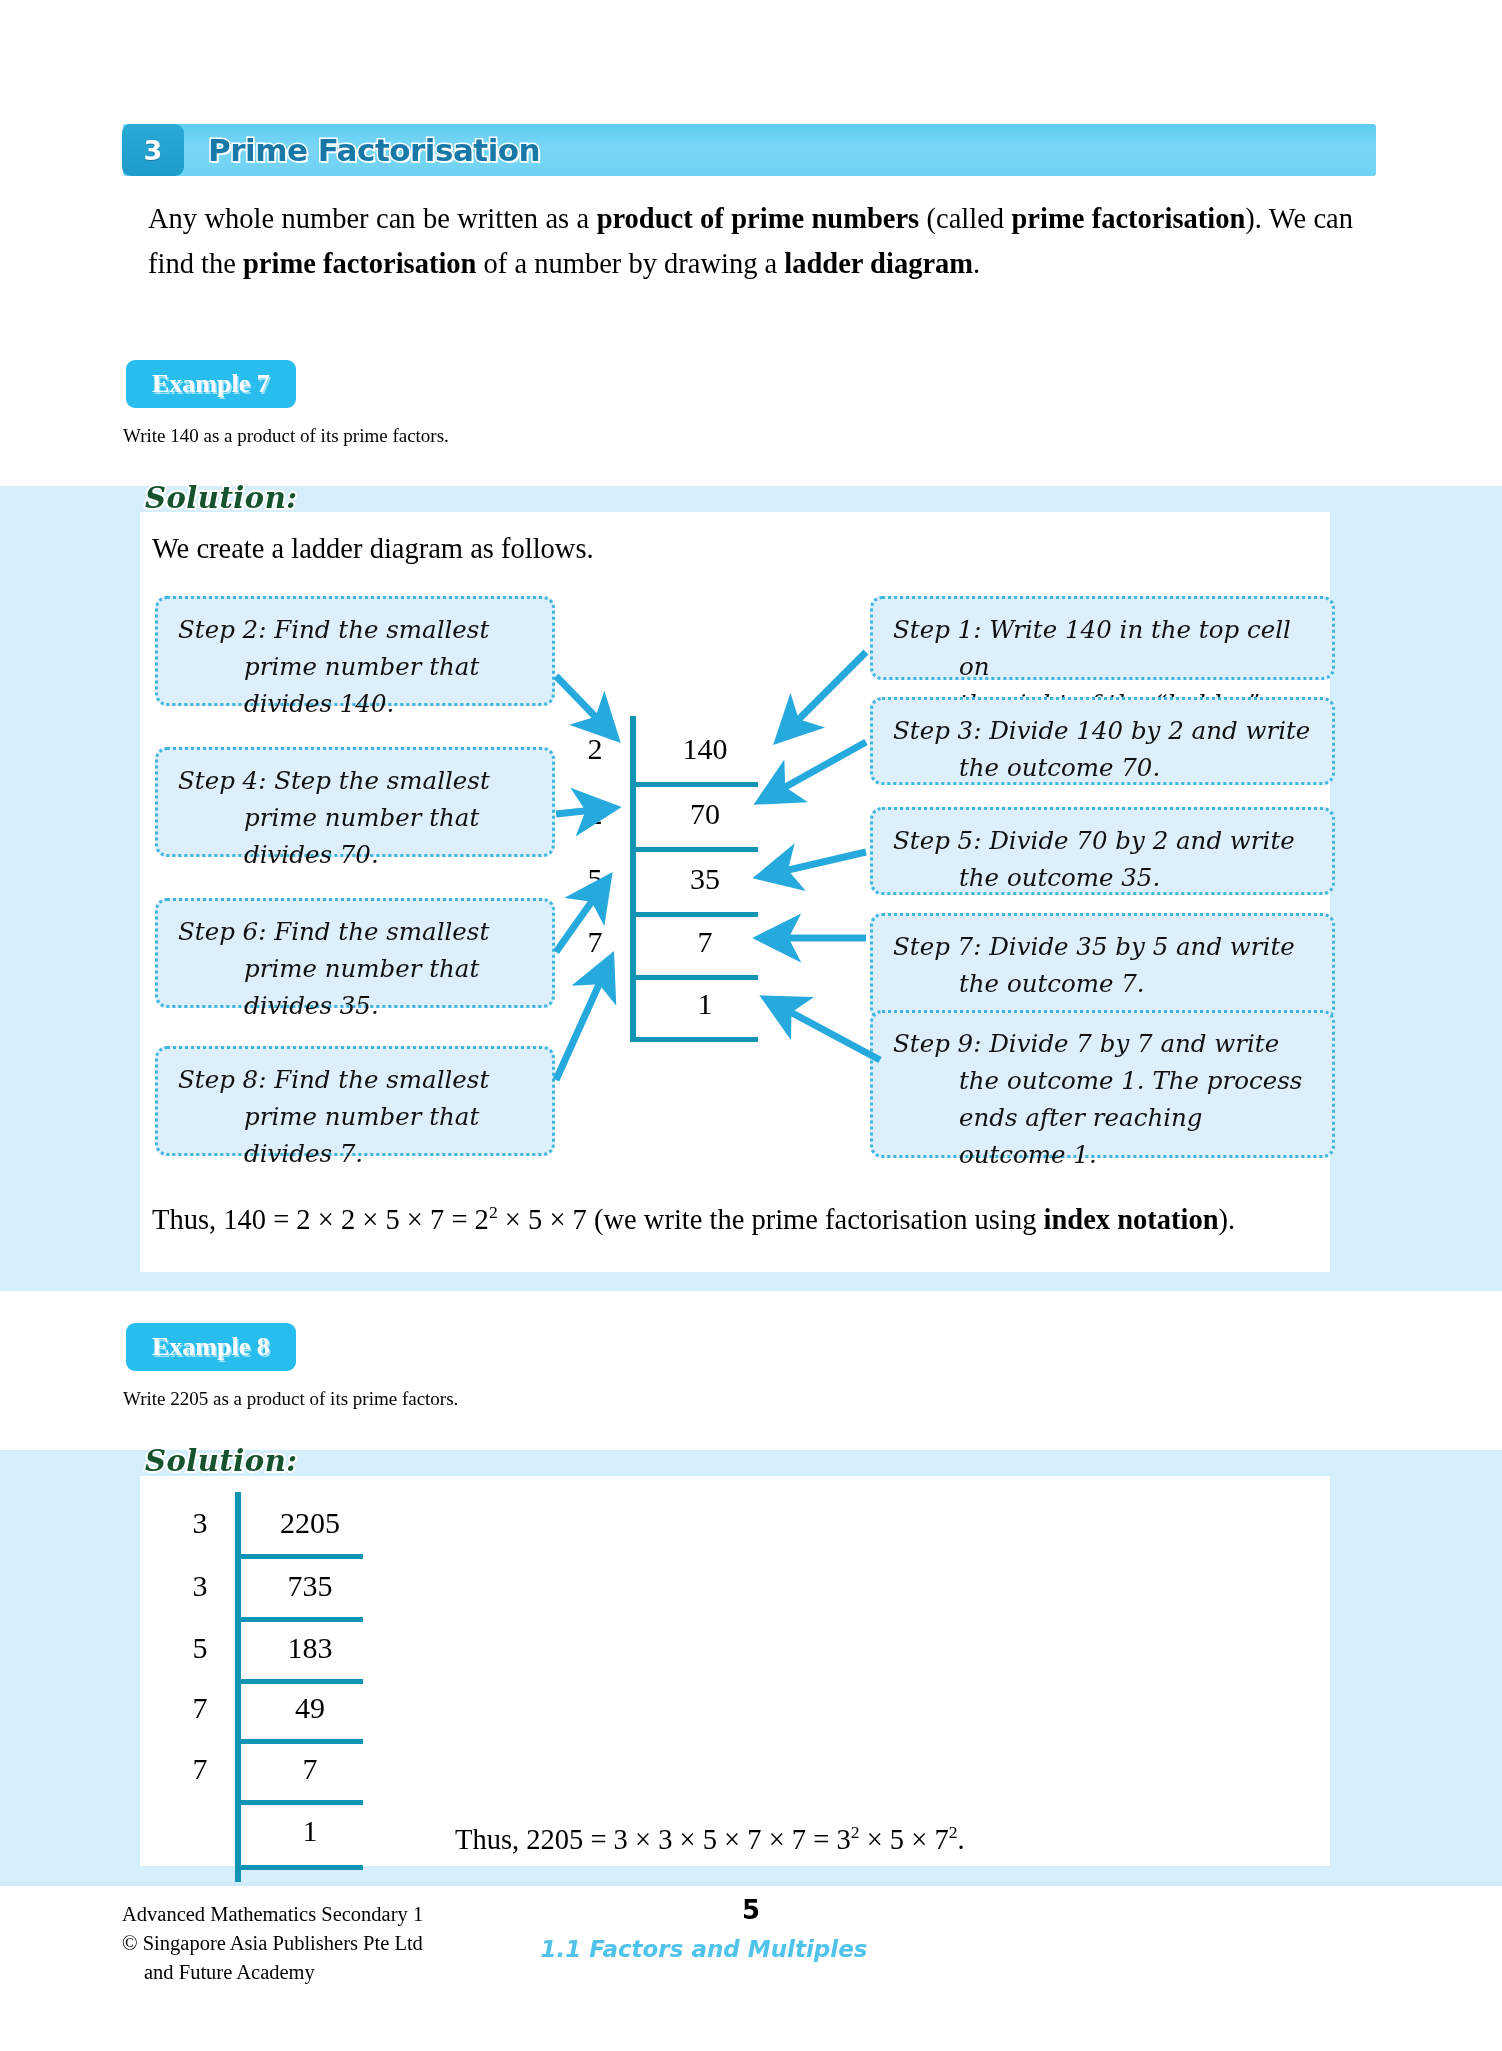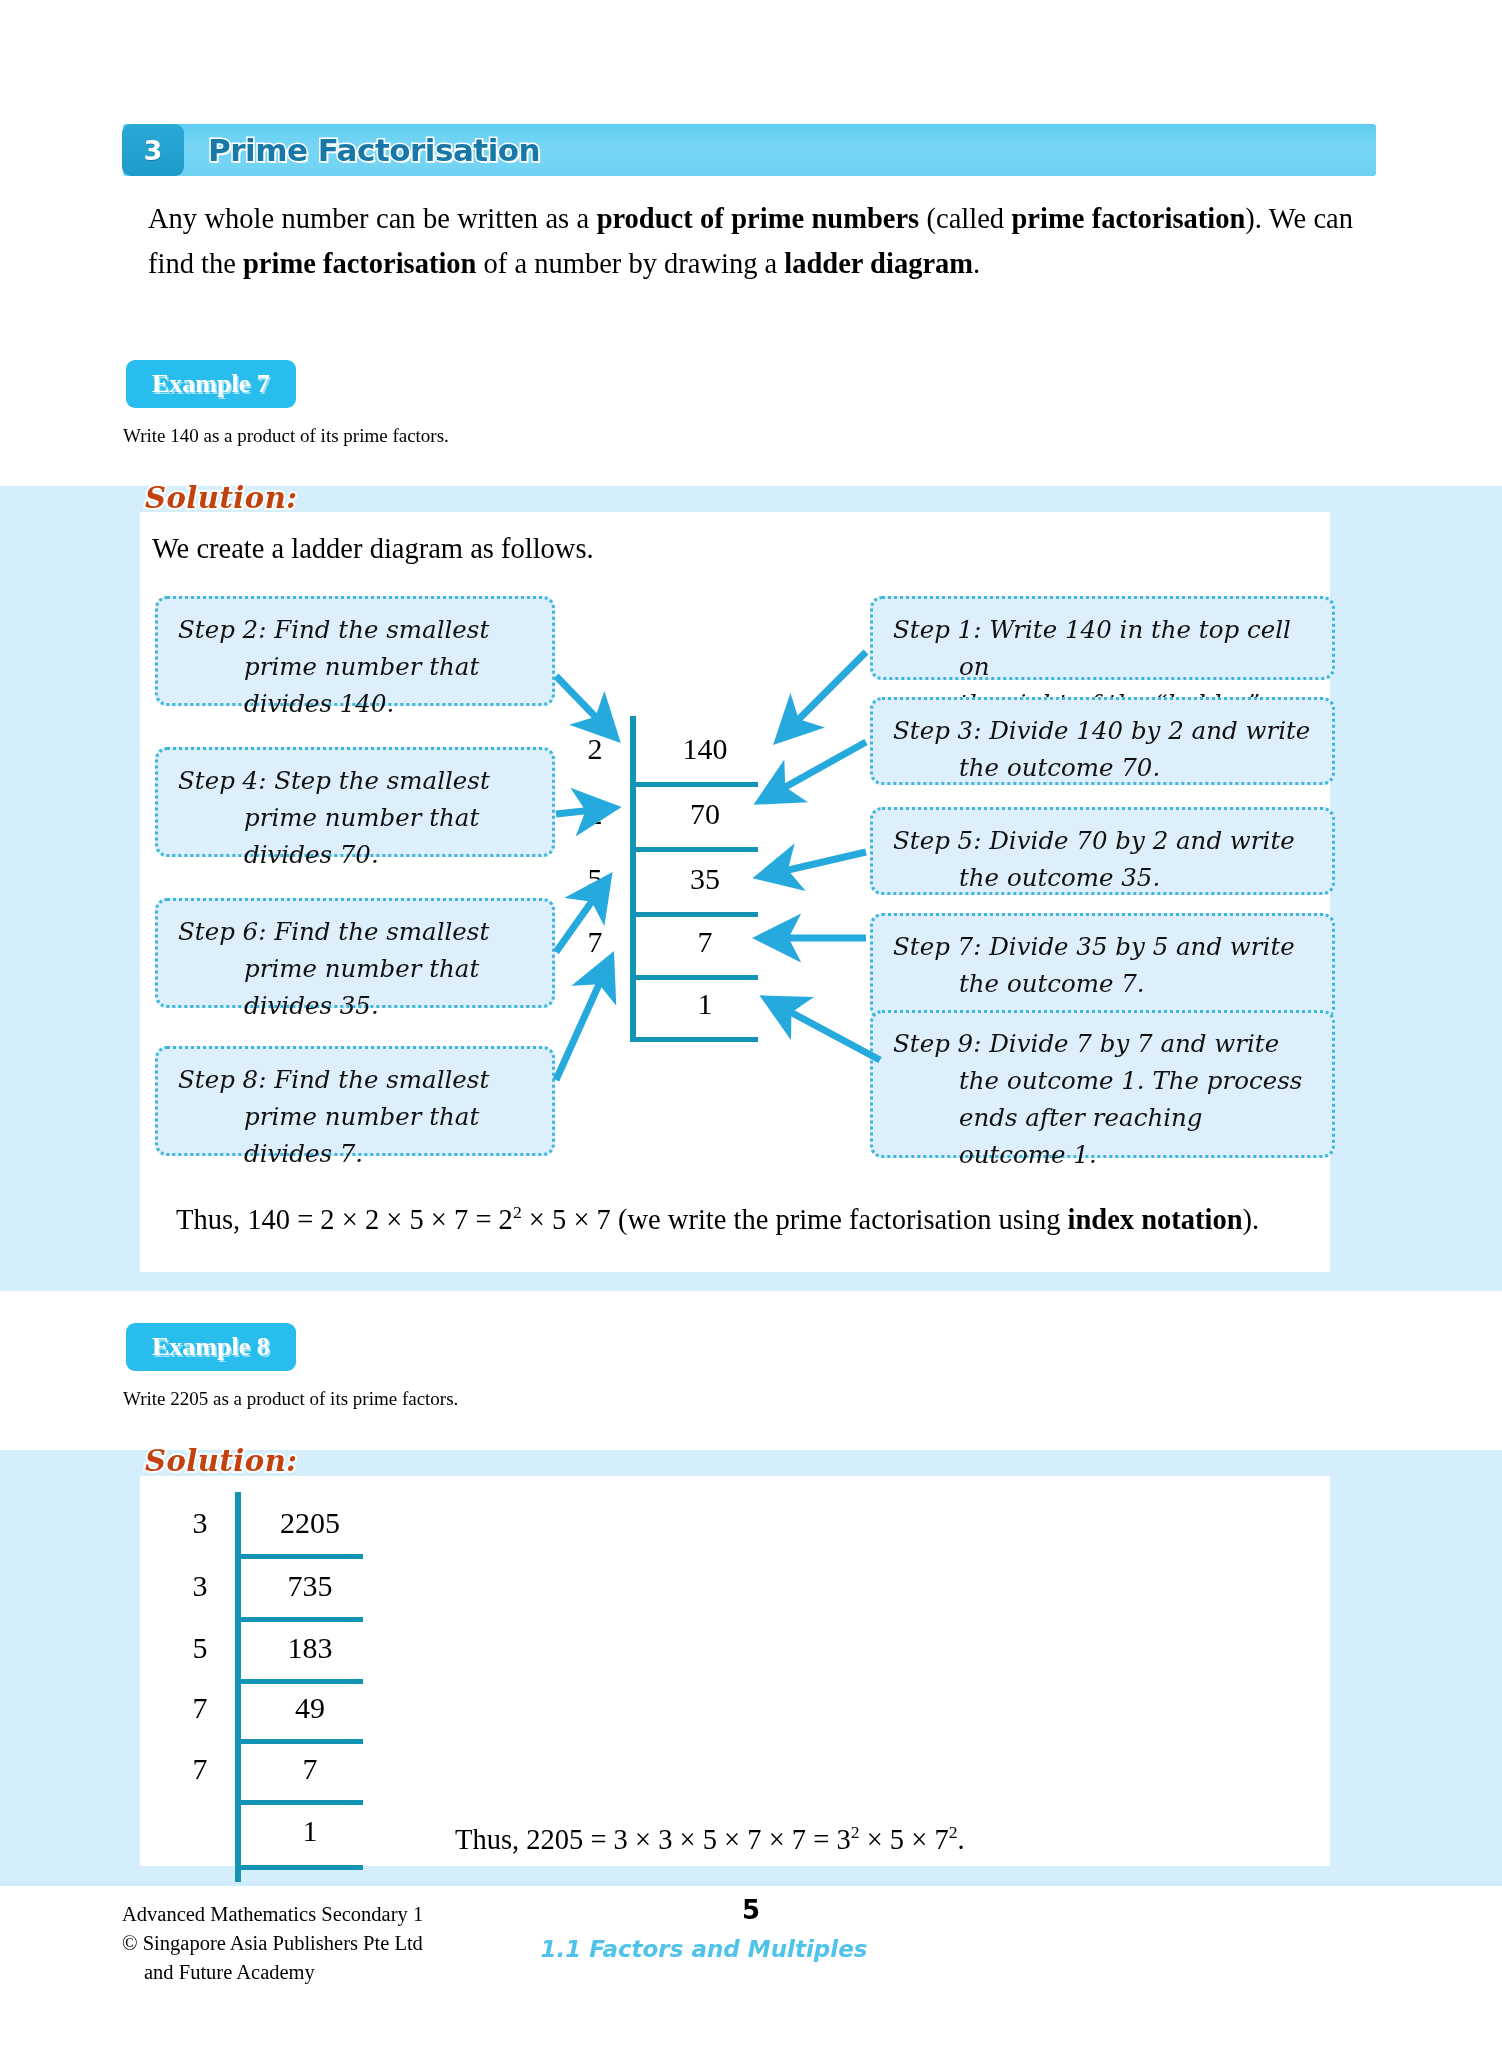--- a/index.html
+++ b/index.html
@@ -71,21 +71,21 @@
     position:absolute; left:0; width:1502px;
     background:#d5eefb;
   }
   #sol7-band { top:486px; height:805px; }
   #sol8-band { top:1450px; height:432px; }
 
   .solution-label {
     position:absolute;
     font-family:"DejaVu Serif", serif;
     font-style:italic; font-weight:bold;
-    font-size:29px; color:#c2410c;
+    font-size:29px; color:#14532d;
     -webkit-text-stroke:4px #ffffff;
     paint-order:stroke fill;
     letter-spacing:0.5px;
     z-index:6;
   }
   #sol7-label { left:145px; top:481px; }
   #sol8-label { left:145px; top:1444px; }
 
   .solution-card {
     position:absolute; background:#ffffff;
@@ -150,21 +150,21 @@
     font-size:30px; font-family:"Liberation Serif", serif;
     text-align:center;
   }
   .divisor { width:46px; left:-58px; }
   .dividend { width:118px; left:16px; }
 
   
   .thus {
     position:absolute; font-size:28.5px;
   }
-  #thus7 { left:152px; top:1202px;margin-left:24px; }
+  #thus7 { left:152px; top:1202px; }
   #thus8 { left:455px; top:1822px; }
   .thus b { font-weight:bold; }
   sup { font-size:.62em; vertical-align:super; }
 
   
   .arrow-layer { position:absolute; left:0; top:0; width:1502px; height:2051px; pointer-events:none; }
 
   
   .footer-line {
     position:absolute; left:0; top:1882px; width:1502px; height:4px;

